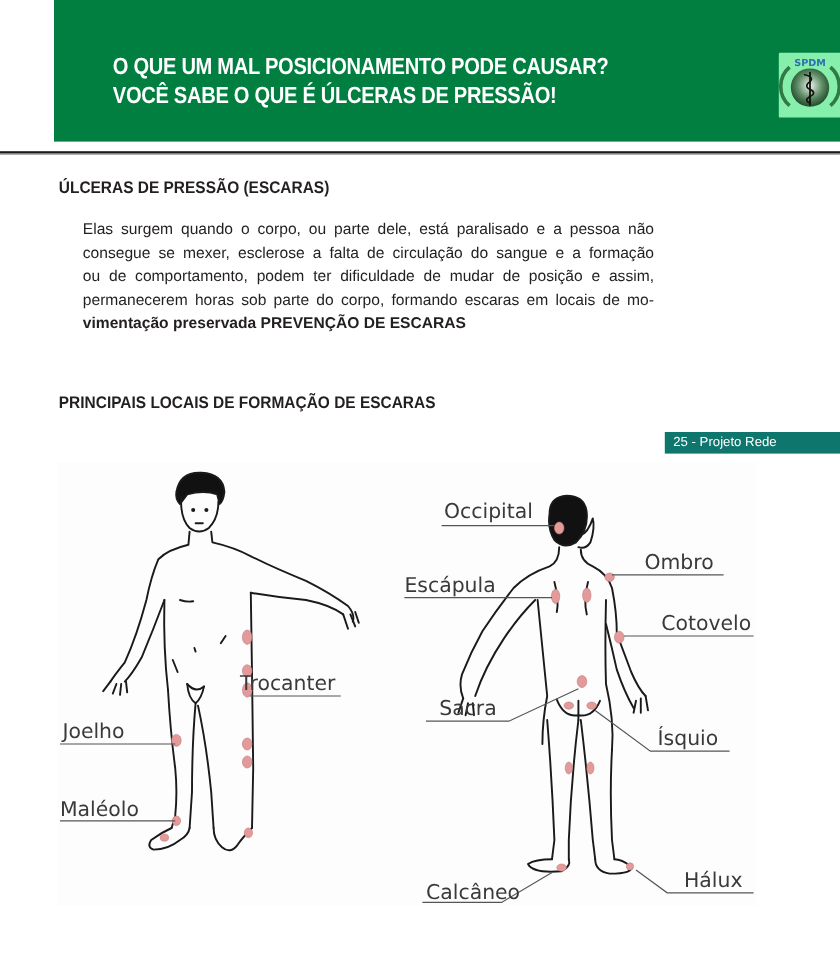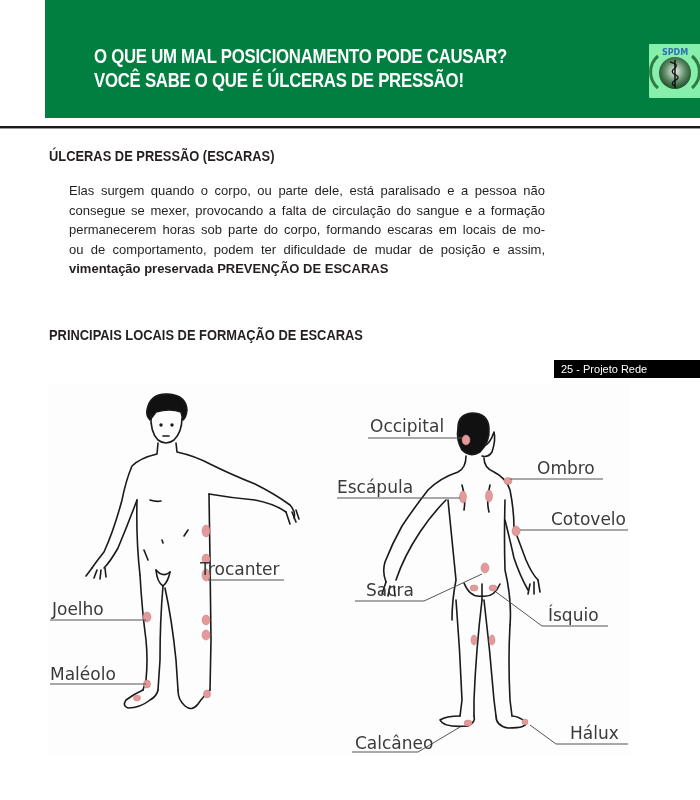--- a/index.html
+++ b/index.html
@@ -34,21 +34,21 @@
 
   .body-text {
     position: absolute; left: 49px; top: 181px; width: 476px;
     font-size: 13px; line-height: 19.6px; color: #231f20; text-align: justify; margin-left: 20px;
   }
   .body-text span { display: block; text-align: justify; text-align-last: justify; white-space: nowrap; }
   .body-text span.last { text-align-last: left; font-weight: bold; }
 
   .page-tag {
     position: absolute; left: 554px; top: 360px; width: 146px; height: 18px;
-    background: #000000; color: #ffffff; font-size: 11px; line-height: 18px;
+    background: #0f766e; color: #ffffff; font-size: 11px; line-height: 18px;
     padding-left: 7px; box-sizing: border-box;
   }
   .figure {
     position: absolute; left: 48px; top: 385px; width: 582px; height: 370px;
     background: #fdfdfd;
   }
   .figure svg { position: absolute; left: 0; top: 0; }
   .lbl { font-family: "DejaVu Sans", sans-serif; font-size: 17px; fill: #3a3a3a; }
 </style>
 </head>
@@ -77,23 +77,23 @@
     </svg>
   </div>
 </div>
 <div class="rule-1"></div>
 <div class="rule-2"></div>
 
 <div class="section-title st1">ÚLCERAS DE PRESSÃO (ESCARAS)</div>
 
 <div class="body-text">
   <span>Elas surgem quando o corpo, ou parte dele, está paralisado e a pessoa não</span>
-  <span>consegue se mexer, provocando a falta de circulação do sangue e a formação</span>
+  <span>consegue se mexer, esclerose a falta de circulação do sangue e a formação</span>
+  <span>ou de comportamento, podem ter dificuldade de mudar de posição e assim,</span>
   <span>permanecerem horas sob parte do corpo, formando escaras em locais de mo-</span>
-  <span>ou de comportamento, podem ter dificuldade de mudar de posição e assim,</span>
   <span class="last">vimentação preservada PREVENÇÃO DE ESCARAS</span>
 </div>
 
 <div class="section-title st2">PRINCIPAIS LOCAIS DE FORMAÇÃO DE ESCARAS</div>
 
 <div class="page-tag">25 - Projeto Rede</div>
 
 <div class="figure">
   <svg width="582" height="370" viewBox="48 385 582 370">
     <g fill="none" stroke="#1a1a1a" stroke-width="1.6" stroke-linecap="round" stroke-linejoin="round">

